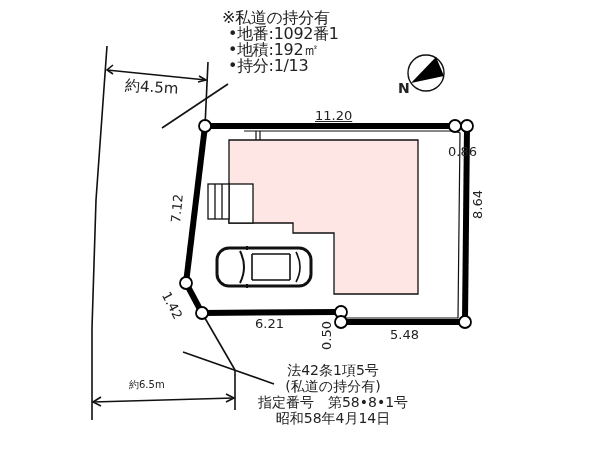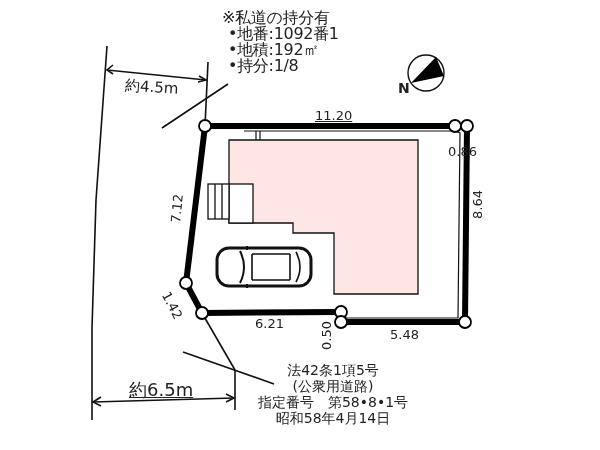--- a/index.html
+++ b/index.html
@@ -87,36 +87,36 @@
   <g>
     <circle cx="426" cy="73" r="18" fill="#fff" stroke="#111" stroke-width="1.4"></circle>
     <polygon points="411,83 436,57 444,76" fill="#000"></polygon>
   </g>
 </svg>
 
 <div class="txt info">
   <div>※私道の持分有</div>
   <div style="padding-left:6px">•地番:1092番1</div>
   <div style="padding-left:6px">•地積:192㎡</div>
-  <div style="padding-left:6px">•持分:1/8</div>
+  <div style="padding-left:6px">•持分:1/13</div>
 </div>
 
 <div class="txt" style="left:398px; top:80px; font-size:14px; font-weight:bold;">N</div>
 
 <div class="txt" style="left:125px; top:78px; font-size:15px; transform:rotate(4deg);">約4.5m</div>
 
-<div class="txt" style="left:129px; top:378px; font-size:18px;text-decoration:underline;">約6.5m</div>
+<div class="txt" style="left:129px; top:378px; font-size:10px;">約6.5m</div>
 
 <div class="txt dim" style="left:315px; top:108px;text-decoration:underline;">11.20</div>
 <div class="txt dim" style="left:448px; top:100px;margin-top:44px;">0.86</div>
 <div class="txt dim" style="left:470px; top:219px; transform:rotate(-90deg); transform-origin:left top;">8.64</div>
 <div class="txt dim" style="left:390px; top:327px;">5.48</div>
 <div class="txt dim" style="left:319px; top:350px; transform:rotate(-90deg); transform-origin:left top;">0.50</div>
 <div class="txt dim" style="left:255px; top:316px;">6.21</div>
 <div class="txt dim" style="left:172px; top:289px; transform:rotate(62deg); transform-origin:left top;">1.42</div>
 <div class="txt dim" style="left:168px; top:222px; transform:rotate(-84deg); transform-origin:left top;">7.12</div>
 
 <div class="txt road" style="left:244px; top:362px; width:178px;">
   <div>法42条1項5号</div>
-  <div>(公衆用道路)</div>
+  <div>(私道の持分有)</div>
   <div>指定番号　第58•8•1号</div>
   <div>昭和58年4月14日</div>
 </div>
 
 </body></html>

